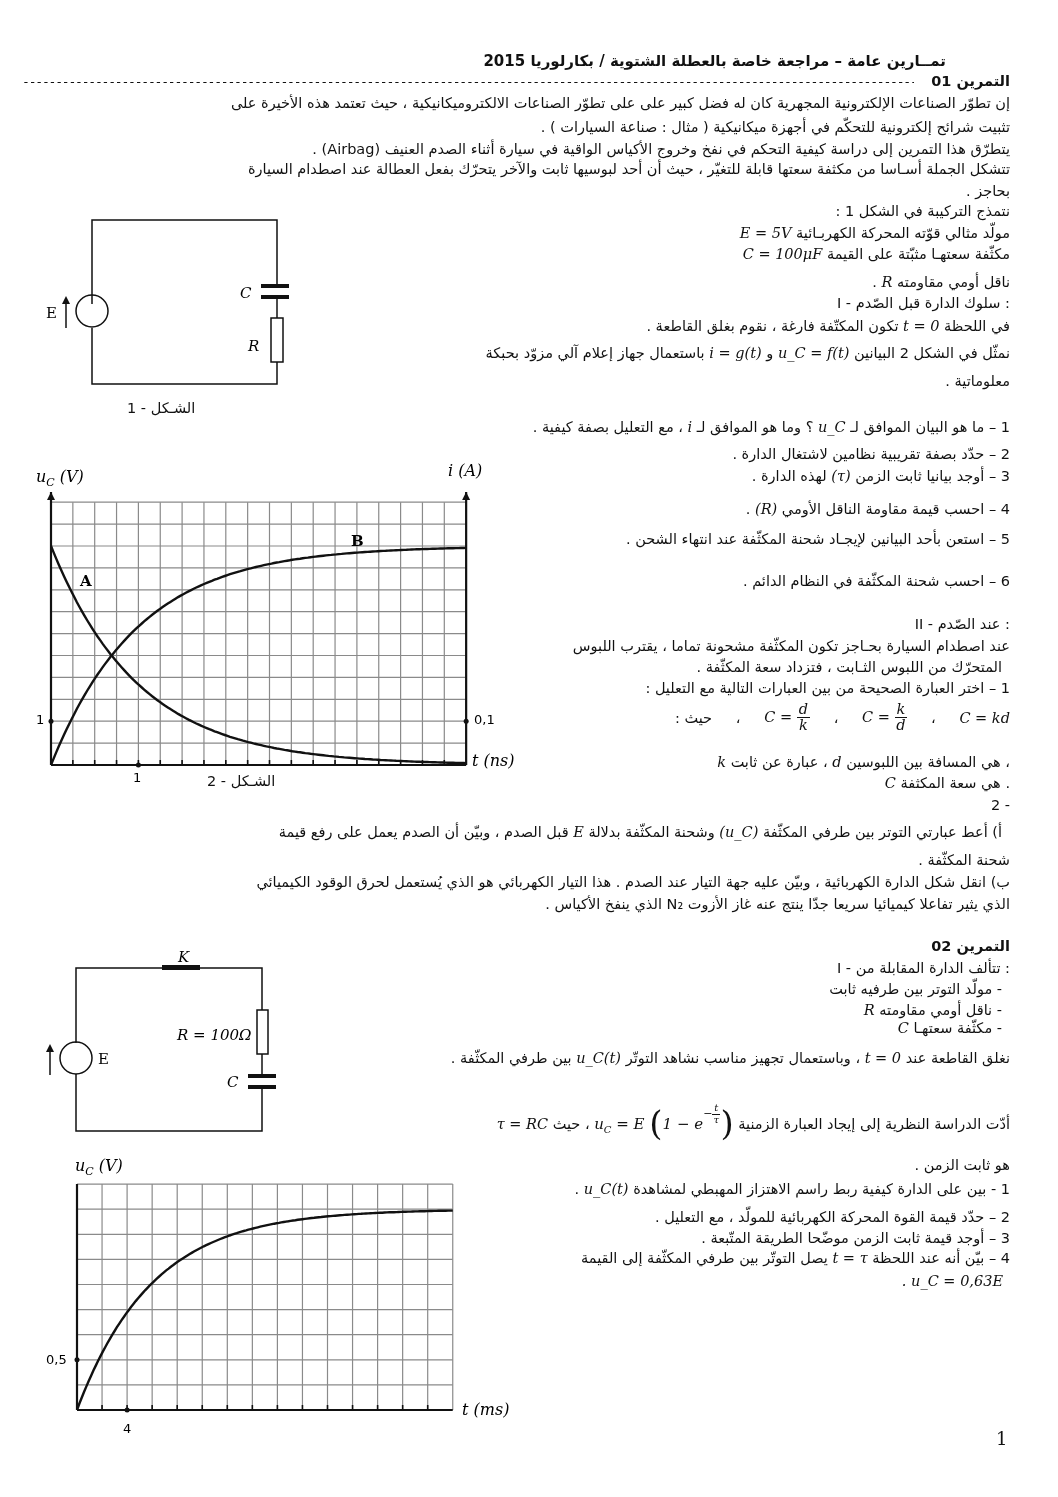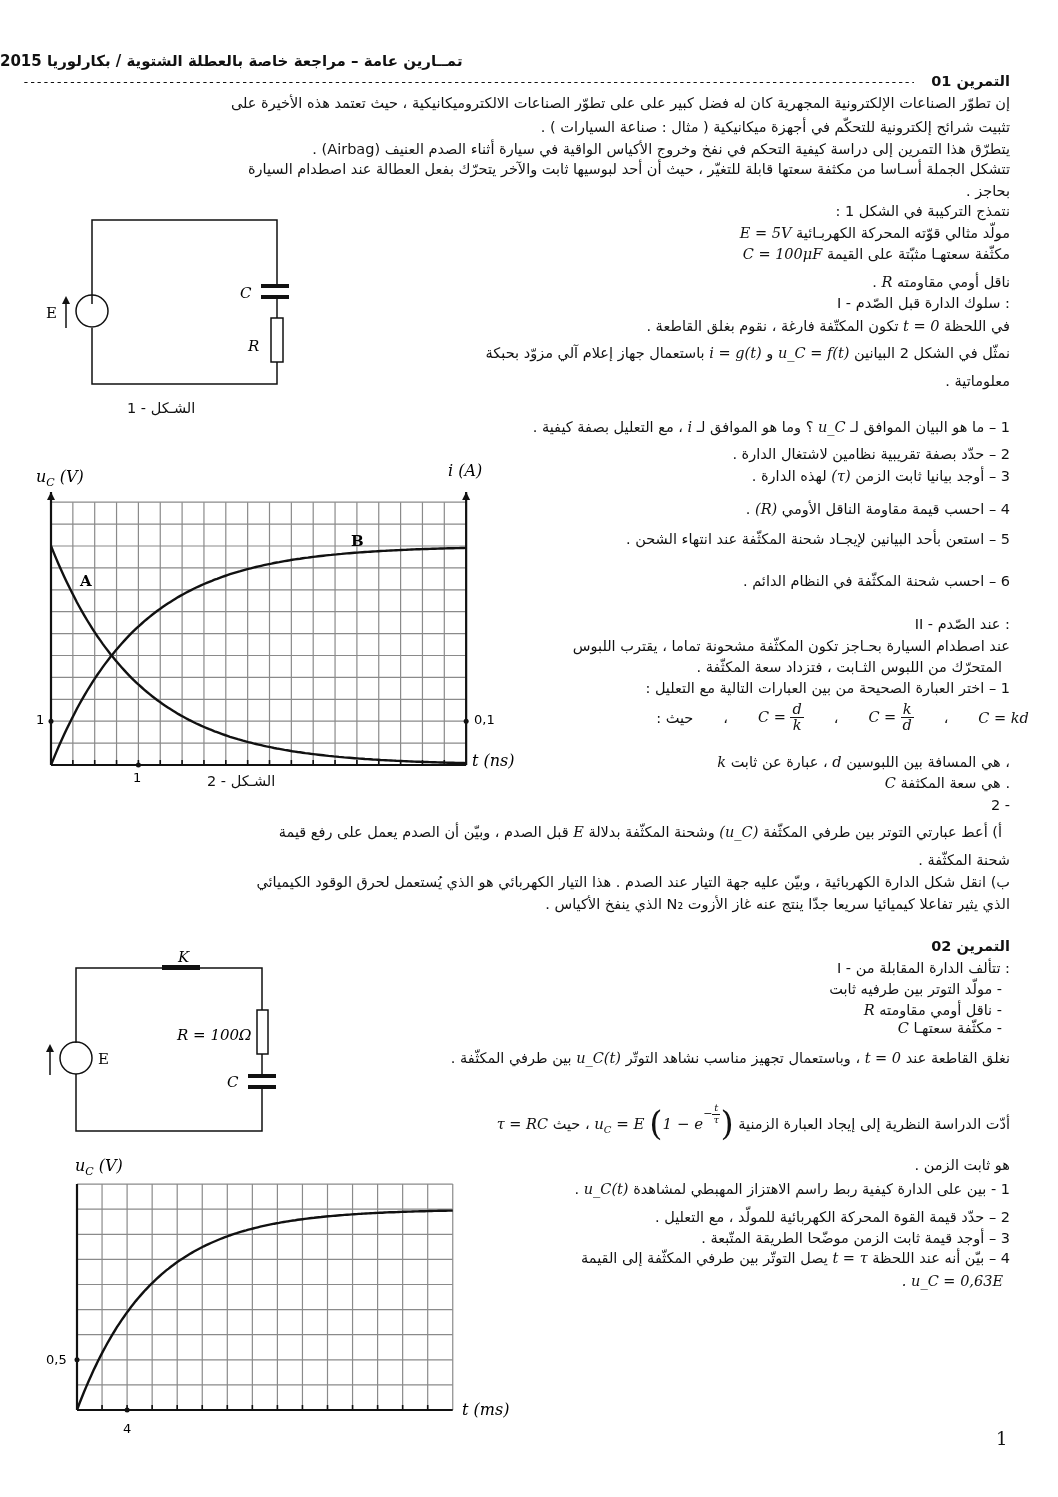--- a/index.html
+++ b/index.html
@@ -13,21 +13,21 @@
   .dash { font-family:"DejaVu Sans Mono", monospace; font-size:13px; letter-spacing:-1.2px; white-space:nowrap; overflow:hidden; }
   svg text { font-family:"DejaVu Serif", serif; }
   .lbl { font-family:"DejaVu Sans", sans-serif; font-size:13px; }
   .page-num { font-family:"DejaVu Serif", serif; font-size:18px; }
   .frac { display:inline-flex; flex-direction:column; align-items:center; vertical-align:middle; font-family:"DejaVu Serif", serif; font-style:italic; line-height:1.05; }
   .frac .num { border-bottom:1px solid #111; padding:0 2px; }
 </style>
 </head>
 <body>
 
-<div class="abs rtl title" style="left:0; width:946px; top:52px; text-align:left;">تمــارين عامة – مراجعة خاصة بالعطلة الشتوية / بكارلوريا 2015</div>
+<div class="abs rtl title" style="left:0; width:946px; top:52px; text-align:right;">تمــارين عامة – مراجعة خاصة بالعطلة الشتوية / بكارلوريا 2015</div>
 
 <div class="abs rtl bold" style="right:48px; top:73px;">التمرين 01</div>
 <div class="abs dash" style="left:22px; top:74px; width:892px;">------------------------------------------------------------------------------------------------------------------------------------------------------------------------------</div>
 
 <div class="abs rtl" style="right:48px; top:95px;">إن تطوّر الصناعات الإلكترونية المجهرية كان له فضل كبير على على تطوّر الصناعات الالكتروميكانيكية ، حيث تعتمد هذه الأخيرة على</div>
 <div class="abs rtl" style="right:48px; top:119px;">تثبيت شرائح إلكترونية للتحكّم في أجهزة ميكانيكية  ( مثال : صناعة السيارات ) .</div>
 <div class="abs rtl" style="right:48px; top:141px;">يتطرّق هذا التمرين إلى دراسة كيفية التحكم في نفخ وخروج الأكياس الواقية في سيارة أثناء الصدم العنيف  (Airbag) .</div>
 <div class="abs rtl" style="right:48px; top:161px;">تتشكل الجملة أسـاسا من مكثفة سعتها قابلة للتغيّر  ، حيث أن أحد لبوسيها ثابت والآخر يتحرّك بفعل العطالة عند اصطدام السيارة</div>
 <div class="abs rtl" style="right:48px; top:183px;">بحاجز .</div>
 
@@ -190,21 +190,21 @@
   <text id="c1-labA" x="80" y="136" font-size="15" font-weight="bold">A</text>
   <text id="c1-labB" x="351" y="96" font-size="15" font-weight="bold">B</text>
 </svg>
 <div class="abs rtl" style="left:207px; top:773px;">الشـكل - 2</div>
 
 <div class="abs rtl" style="right:48px; top:616px;text-align:center;">II -  عند الصّدم :</div>
 <div class="abs rtl" style="right:48px; top:638px;">عند اصطدام السيارة بحـاجز تكون المكثّفة مشحونة تماما ، يقترب اللبوس</div>
 <div class="abs rtl" style="right:56px; top:659px;">المتحرّك من اللبوس الثـابت ، فتزداد سعة المكثّفة .</div>
 <div class="abs rtl" style="right:48px; top:680px;">1 – اختر العبارة الصحيحة من بين العبارات التالية مع التعليل :</div>
 
-<div class="abs" style="left:675px; top:702px; width:335px; direction:ltr; display:flex; justify-content:center; align-items:center; gap:30px; white-space:nowrap;">
+<div class="abs" style="left:675px; top:702px; width:335px; direction:ltr; display:flex; justify-content:space-between; align-items:center; gap:14px; white-space:nowrap;">
   <span class="rtl">حيث :</span>
   <span>،</span>
   <span class="math">C =
     <span class="frac">
         <span class="num">d</span>
         <span>k</span>
       </span></span>
   <span>،</span>
   <span class="math">C =
     <span class="frac">

